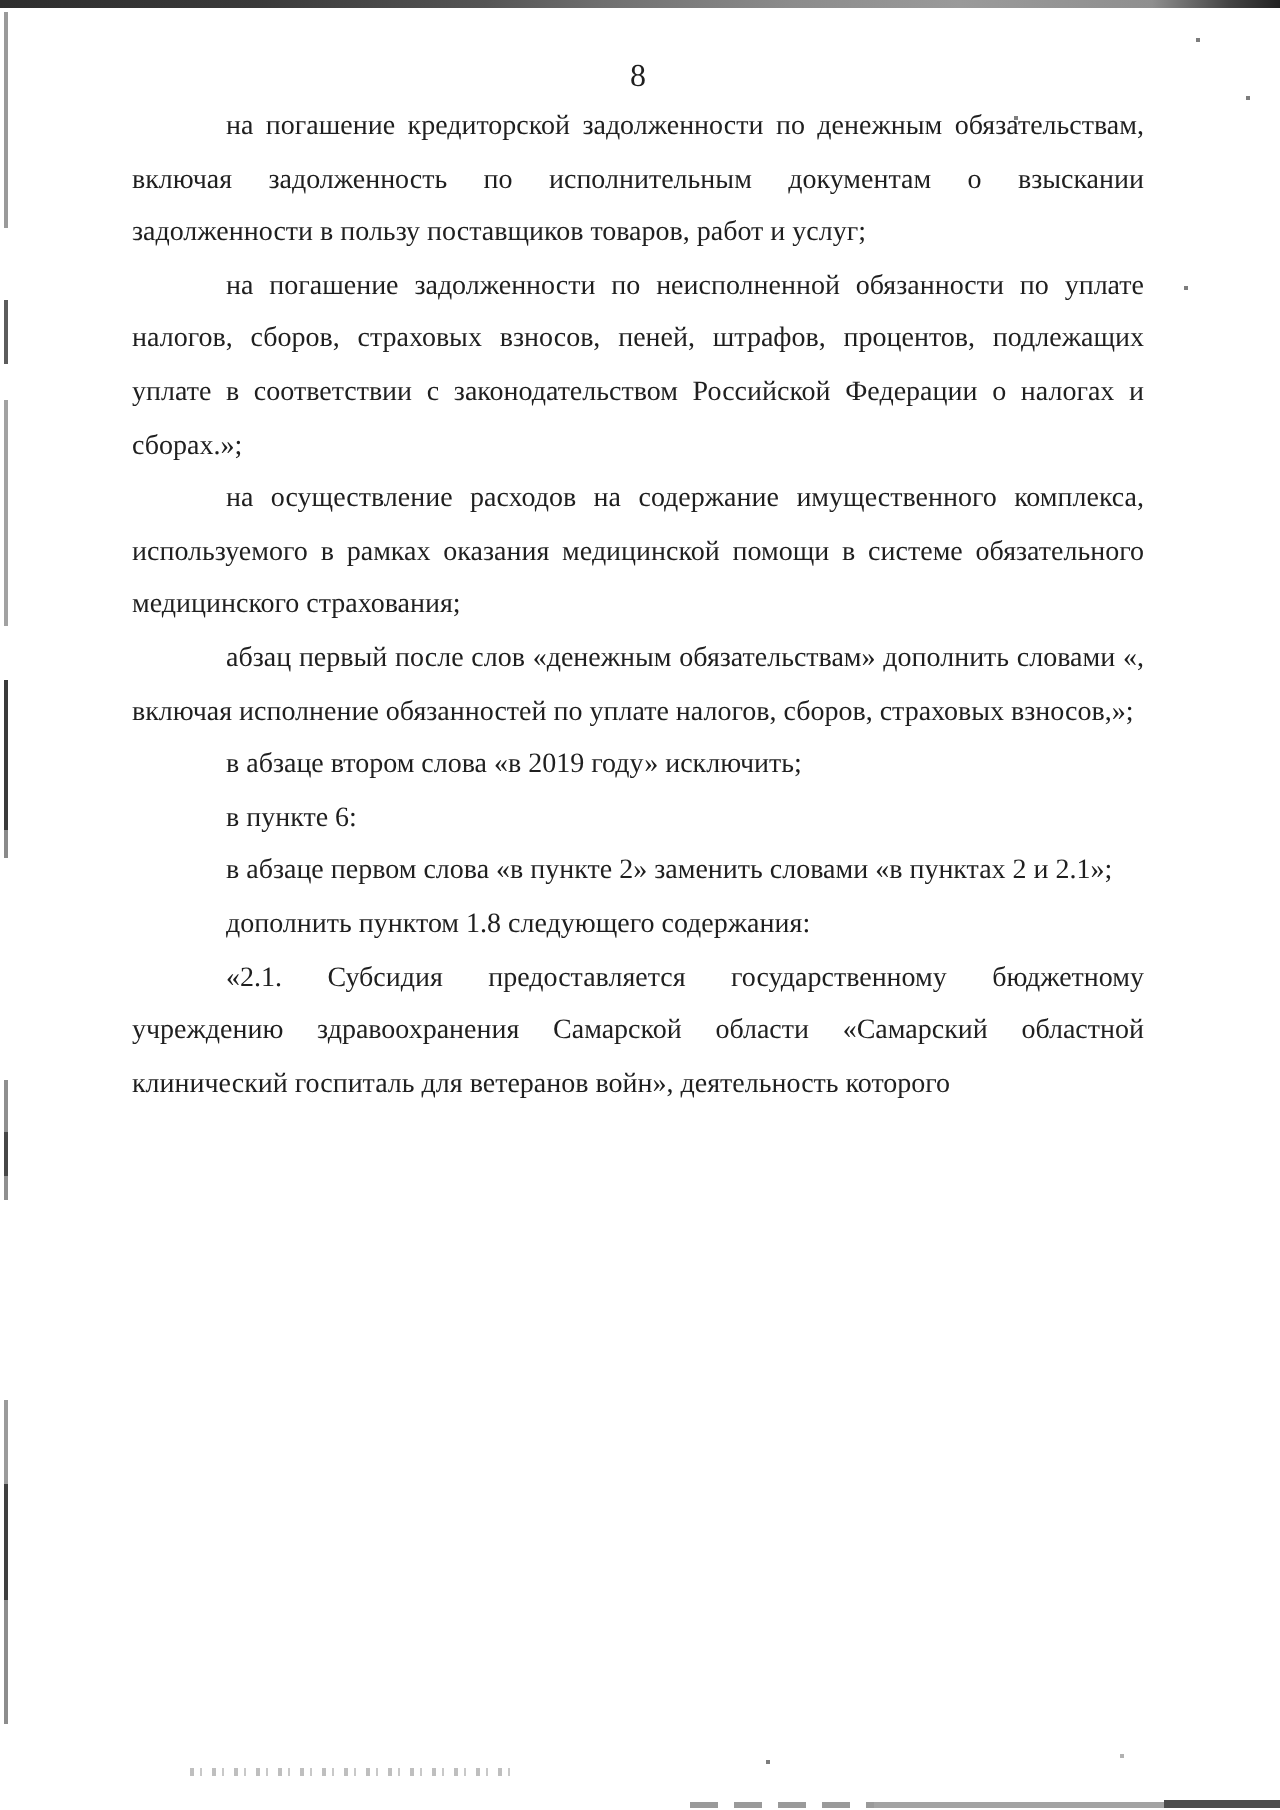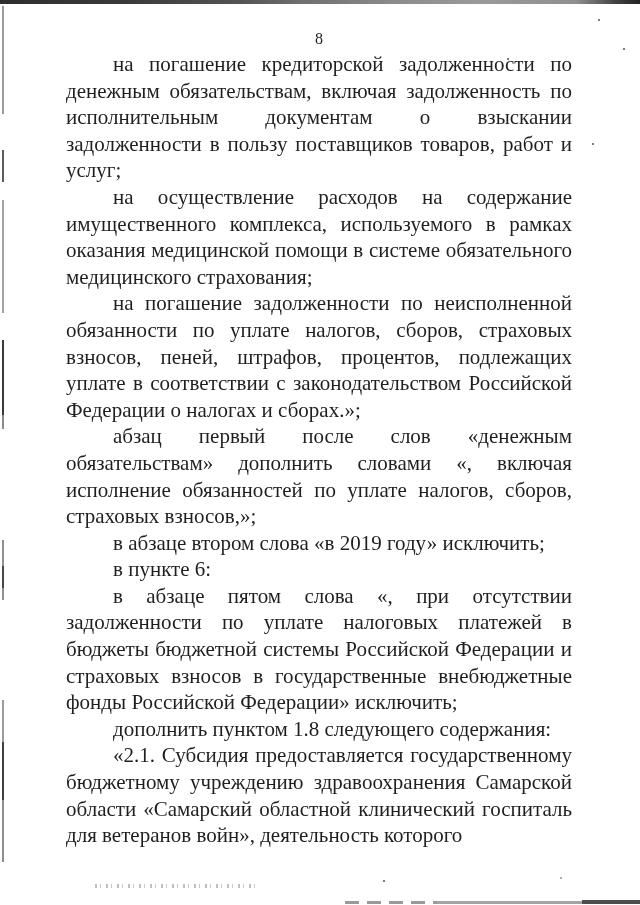--- a/index.html
+++ b/index.html
@@ -90,21 +90,21 @@
     top: 29px; left: 66px;
     width: 506px;
     text-align: center;
     font-size: 16px;
     line-height: 19px;
   }
   .body-text {
     position: absolute;
     top: 51px; left: 66px;
     width: 506px;
-    font-size: 21px;
+    font-size: 14px;
     line-height: 26.6px;
     text-align: justify;
   }
   .body-text p {
     margin: 0;
     padding: 0;
     text-indent: 47px;
   }
 </style>
 </head>
@@ -131,23 +131,23 @@
   <div class="speck sp2"></div>
   <div class="speck sp3"></div>
   <div class="speck sp4"></div>
   <div class="speck sp5"></div>
   <div class="speck sp6"></div>
 
   <div class="pagenum">8</div>
 
   <div class="body-text">
     <p>на погашение кредиторской задолженности по денежным обязательствам, включая задолженность по исполнительным документам о взыскании задолженности в пользу поставщиков товаров, работ и услуг;</p>
+    <p>на погашение задолженности по неисполненной обязанности по уплате налогов, сборов, страховых взносов, пеней, штрафов, процентов, подлежащих уплате в соответствии с законодательством Российской Федерации о налогах и сборах.»;</p>
     <p>на осуществление расходов на содержание имущественного комплекса, используемого в рамках оказания медицинской помощи в системе обязательного медицинского страхования;</p>
-    <p>на погашение задолженности по неисполненной обязанности по уплате налогов, сборов, страховых взносов, пеней, штрафов, процентов, подлежащих уплате в соответствии с законодательством Российской Федерации о налогах и сборах.»;</p>
     <p>абзац первый после слов «денежным обязательствам» дополнить словами «, включая исполнение обязанностей по уплате налогов, сборов, страховых взносов,»;</p>
     <p>в абзаце втором слова «в 2019 году» исключить;</p>
     <p>в пункте 6:</p>
-    <p>в абзаце пятом слова «, при отсутствии задолженности по уплате налоговых платежей в бюджеты бюджетной системы Российской Федерации и страховых взносов в государственные внебюджетные фонды Российской Федерации» исключить;</p>
+    <p>в абзаце первом слова «в пункте 2» заменить словами «в пунктах 2 и 2.1»;</p>
     <p>дополнить пунктом 1.8 следующего содержания:</p>
     <p>«2.1. Субсидия предоставляется государственному бюджетному учреждению здравоохранения Самарской области «Самарский областной клинический госпиталь для ветеранов войн», деятельность которого</p>
   </div>
 
 </div>
 
 </body></html>

